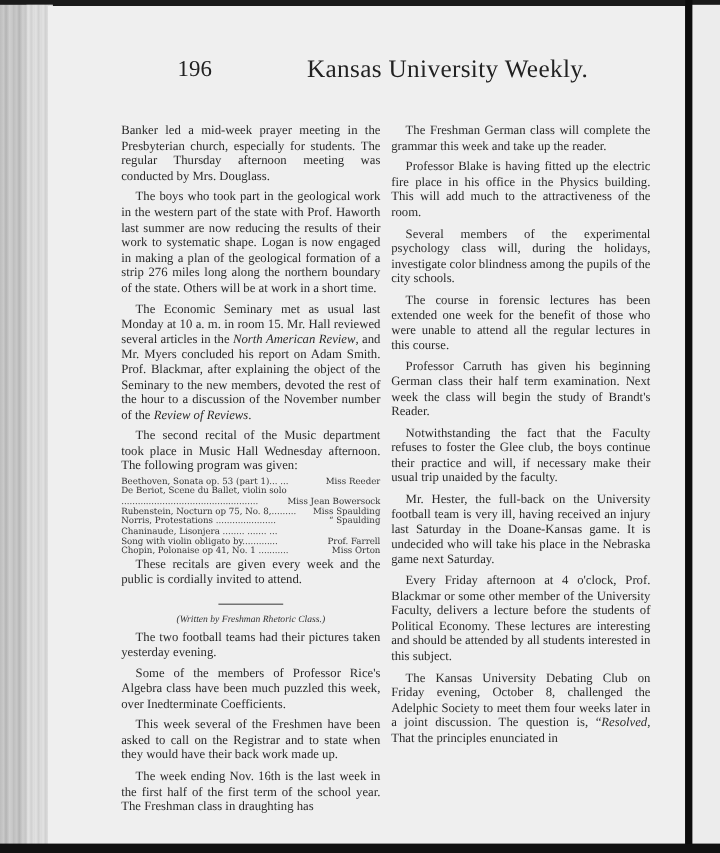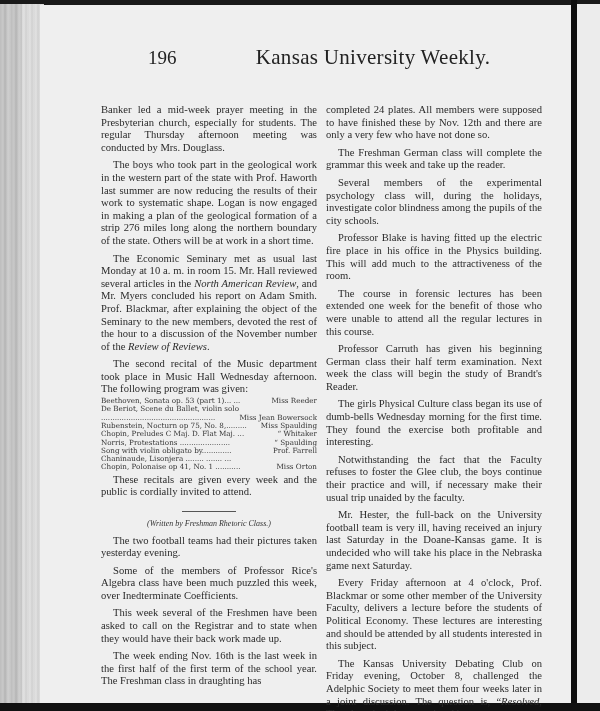--- a/index.html
+++ b/index.html
@@ -61,54 +61,48 @@
       </div>
     <div class="prog-row">
         <span class="piece">..................................................</span>
         <span class="performer">Miss Jean Bowersock</span>
       </div>
     <div class="prog-row">
         <span class="piece">Rubenstein, Nocturn op 75, No. 8,.........</span>
         <span class="performer">Miss Spaulding</span>
       </div>
     <div class="prog-row">
-        <span class="piece">Chopin, Preludes C Maj. D. Flat Maj. ...</span>
-        <span class="performer">“  Whitaker</span>
-      </div>
-    <div class="prog-row">
         <span class="piece">Norris, Protestations ......................</span>
         <span class="performer">“  Spaulding</span>
       </div>
     <div class="prog-row">
+        <span class="piece">Chaninaude, Lisonjera ........ ....... ...</span>
+        <span class="performer"></span>
+      </div>
+    <div class="prog-row">
         <span class="piece">Song with violin obligato by.............</span>
         <span class="performer">Prof. Farrell</span>
-      </div>
-    <div class="prog-row">
-        <span class="piece">Chaninaude, Lisonjera ........ ....... ...</span>
-        <span class="performer"></span>
       </div>
     <div class="prog-row">
         <span class="piece">Chopin, Polonaise op 41, No. 1 ...........</span>
         <span class="performer">Miss Orton</span>
       </div>
   </div>
   <p class="para">These recitals are given every week and the public is cordially invited to attend.</p>
   <div class="divider"></div>
   <p class="byline">(Written by Freshman Rhetoric Class.)</p>
   <p class="para">The two football teams had their pictures taken yesterday evening.</p>
   <p class="para">Some of the members of Professor Rice's Algebra class have been much puzzled this week, over Inedterminate Coefficients.</p>
   <p class="para">This week several of the Freshmen have been asked to call on the Registrar and to state when they would have their back work made up.</p>
   <p class="para">The week ending Nov. 16th is the last week in the first half of the first term of the school year. The Freshman class in draughting has</p>
 </div>
 
 <div class="col col-right">
-  <p class="para noindent">completed 24 plates. All members were supposed to have finished these by Nov. 12th and there are only a very few who have not done so.</p>
   <p class="para">The Freshman German class will complete the grammar this week and take up the reader.</p>
+  <p class="para">Professor Blake is having fitted up the electric fire place in his office in the Physics building. This will add much to the attractiveness of the room.</p>
   <p class="para">Several members of the experimental psychology class will, during the holidays, investigate color blindness among the pupils of the city schools.</p>
-  <p class="para">Professor Blake is having fitted up the electric fire place in his office in the Physics building. This will add much to the attractiveness of the room.</p>
   <p class="para">The course in forensic lectures has been extended one week for the benefit of those who were unable to attend all the regular lectures in this course.</p>
   <p class="para">Professor Carruth has given his beginning German class their half term examination. Next week the class will begin the study of Brandt's Reader.</p>
-  <p class="para">The girls Physical Culture class began its use of dumb-bells Wednesday morning for the first time. They found the exercise both profitable and interesting.</p>
   <p class="para">Notwithstanding the fact that the Faculty refuses to foster the Glee club, the boys continue their practice and will, if necessary make their usual trip unaided by the faculty.</p>
   <p class="para">Mr. Hester, the full-back on the University football team is very ill, having received an injury last Saturday in the Doane-Kansas game. It is undecided who will take his place in the Nebraska game next Saturday.</p>
   <p class="para">Every Friday afternoon at 4 o'clock, Prof. Blackmar or some other member of the University Faculty, delivers a lecture before the students of Political Economy. These lectures are interesting and should be attended by all students interested in this subject.</p>
   <p class="para"><span>The Kansas University Debating Club on Friday evening, October 8, challenged the Adelphic Society to meet them four weeks later in a joint discussion. The question is, “</span><i>Resolved</i><span>, That the principles enunciated in</span></p>
 </div>
 
 </body></html>

